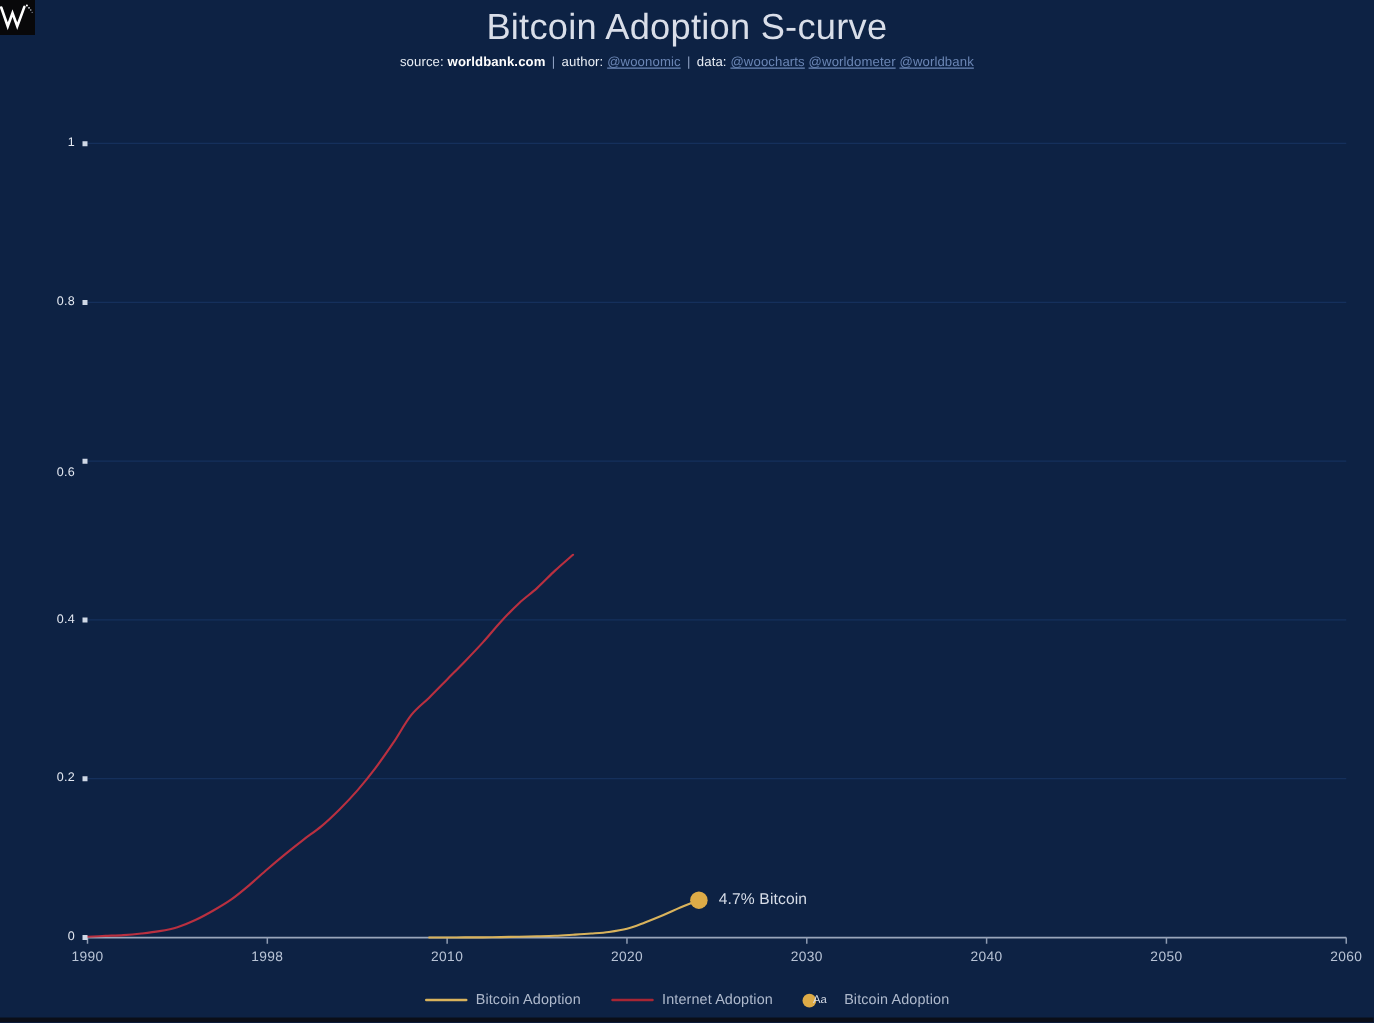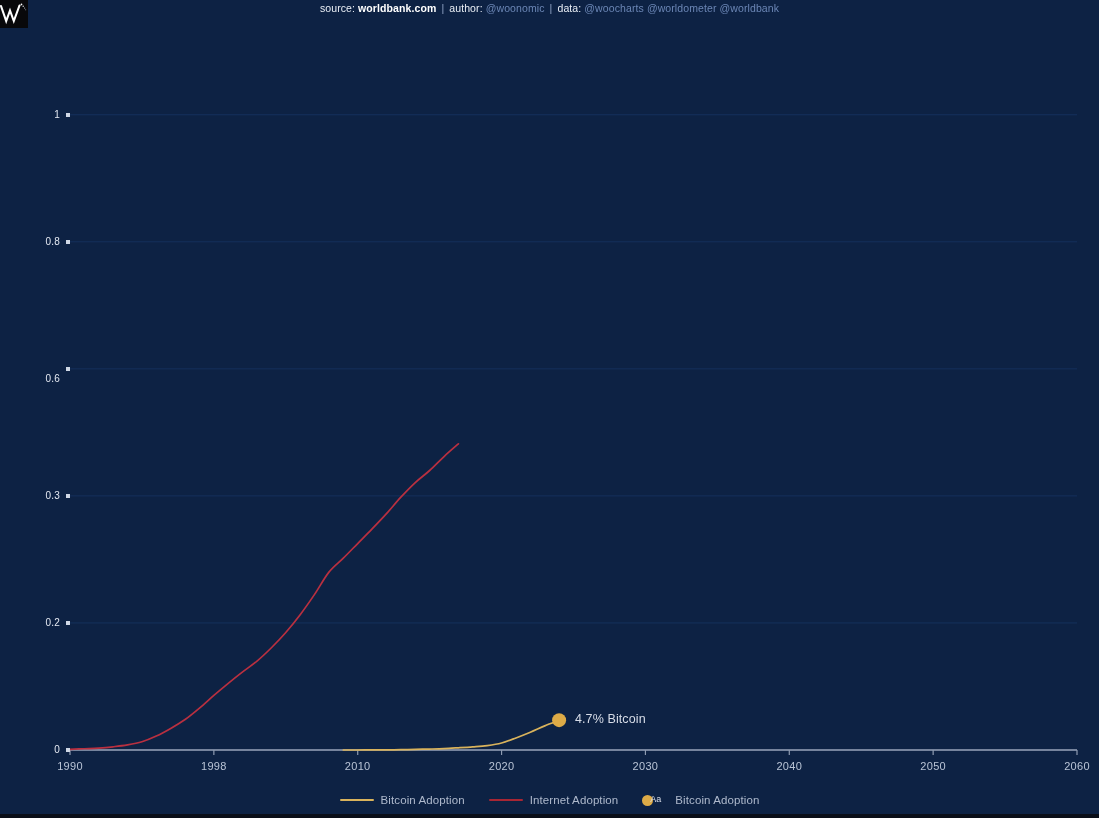--- a/index.html
+++ b/index.html
@@ -21,21 +21,21 @@
   #header { position: absolute; left: 0; top: 0; width: 1099px; text-align: center; }
   #chart-title {
     font-size: 29px; font-weight: 400; color: #d9dee9;
     letter-spacing: .2px; line-height: 40px; padding-top: 2px;
   }
   #chart-subtitle {
     font-size: 10.5px; line-height: 14px; color: #e6ebf3;
     letter-spacing: .1px; margin-top: 1px;
   }
   #chart-subtitle .b { font-weight: 700; color: #ffffff; }
-  #chart-subtitle .handle { color: #6b86b5; }
+  #chart-subtitle .handle { color: #6b86b5; text-decoration: underline; }
   #chart-subtitle .sep { color: #8fa2c4; padding: 0 2px; }
   #chart-subtitle .lbl { color: #e9eef5; }
 
   
   #plot { position: absolute; left: 0; top: 0; width: 1099px; height: 818px; }
   #plot svg { display: block; }
 
   
   .ytick-label {
     position: absolute; text-align: right; width: 60px;
@@ -88,20 +88,21 @@
     <svg width="28" height="28" viewBox="0 0 28 28" aria-hidden="true">
       <path d="M1 6 L6.2 21 L10 10.5 L13.8 21 L19.5 5.5" fill="none" stroke="#ffffff" stroke-width="2.1" stroke-linecap="round"></path>
       <circle cx="21.5" cy="4.4" r="0.85" fill="#ffffff"></circle>
       <circle cx="23.2" cy="6.2" r="0.7" fill="#e2e6ee"></circle>
       <circle cx="24.6" cy="8.0" r="0.6" fill="#c7ccd8"></circle>
       <circle cx="25.7" cy="9.8" r="0.5" fill="#9aa2b2"></circle>
     </svg>
   </div>
 
   <div id="header">
+    <div id="chart-title">Bitcoin Adoption S-curve</div>
     <div id="chart-subtitle">
       <span class="lbl">source:</span>
       <span class="b">worldbank.com</span>
       <span class="sep">|</span>
       <span class="lbl">author:</span>
       <span class="handle">@woonomic</span>
       <span class="sep">|</span>
       <span class="lbl">data:</span>
       <span class="handle">@woocharts</span>
       <span class="handle">@worldometer</span>
@@ -133,21 +134,21 @@
       <path id="series-bitcoin" fill="none" stroke-width="1.7" stroke-linecap="round" stroke-linejoin="round" d="M343.33,750.00C345.73,750.00 352.92,750.01 357.71,750.00C362.51,749.99 367.30,749.96 372.10,749.94C376.90,749.92 381.69,749.92 386.49,749.87C391.28,749.83 396.08,749.77 400.87,749.68C405.67,749.60 410.46,749.47 415.26,749.36C420.05,749.26 424.85,749.17 429.64,749.05C434.44,748.92 439.23,748.81 444.03,748.60C448.82,748.39 453.62,748.07 458.41,747.78C463.21,747.48 468.00,747.19 472.80,746.82C477.60,746.45 482.39,746.19 487.19,745.55C491.98,744.92 496.78,744.28 501.57,743.01C506.37,741.74 511.16,739.73 515.96,737.93C520.75,736.13 525.55,734.22 530.34,732.21C535.14,730.20 539.93,727.87 544.73,725.86C549.52,723.85 556.72,721.10 559.11,720.14" stroke="#d9b35c"></path>
       <circle id="annotation-dot" r="7" cx="559.1142857142856" cy="720.1438095238095" fill="#ddab47"></circle>
     </svg>
   </div>
 
   <div id="ytick-layer">
       <div class="ytick-label" style="left: 0px; top: 744px;">0</div>
       <div class="ytick-sq" style="left: 66px; top: 748px;"></div>
       <div class="ytick-label" style="left: 0px; top: 616.952px;">0.2</div>
       <div class="ytick-sq" style="left: 66px; top: 620.952px;"></div>
-      <div class="ytick-label" style="left: 0px; top: 489.905px;">0.3</div>
+      <div class="ytick-label" style="left: 0px; top: 489.905px;">0.4</div>
       <div class="ytick-sq" style="left: 66px; top: 493.905px;"></div>
       <div class="ytick-label" style="left: 0px; top: 373px;">0.6</div>
       <div class="ytick-sq" style="left: 66px; top: 366.857px;"></div>
       <div class="ytick-label" style="left: 0px; top: 235.81px;">0.8</div>
       <div class="ytick-sq" style="left: 66px; top: 239.81px;"></div>
       <div class="ytick-label" style="left: 0px; top: 108.762px;">1</div>
       <div class="ytick-sq" style="left: 66px; top: 112.762px;"></div>
     </div>
   <div id="xtick-layer">
       <div class="xtick-label" style="left: 40px; top: 760px;">1990</div>

